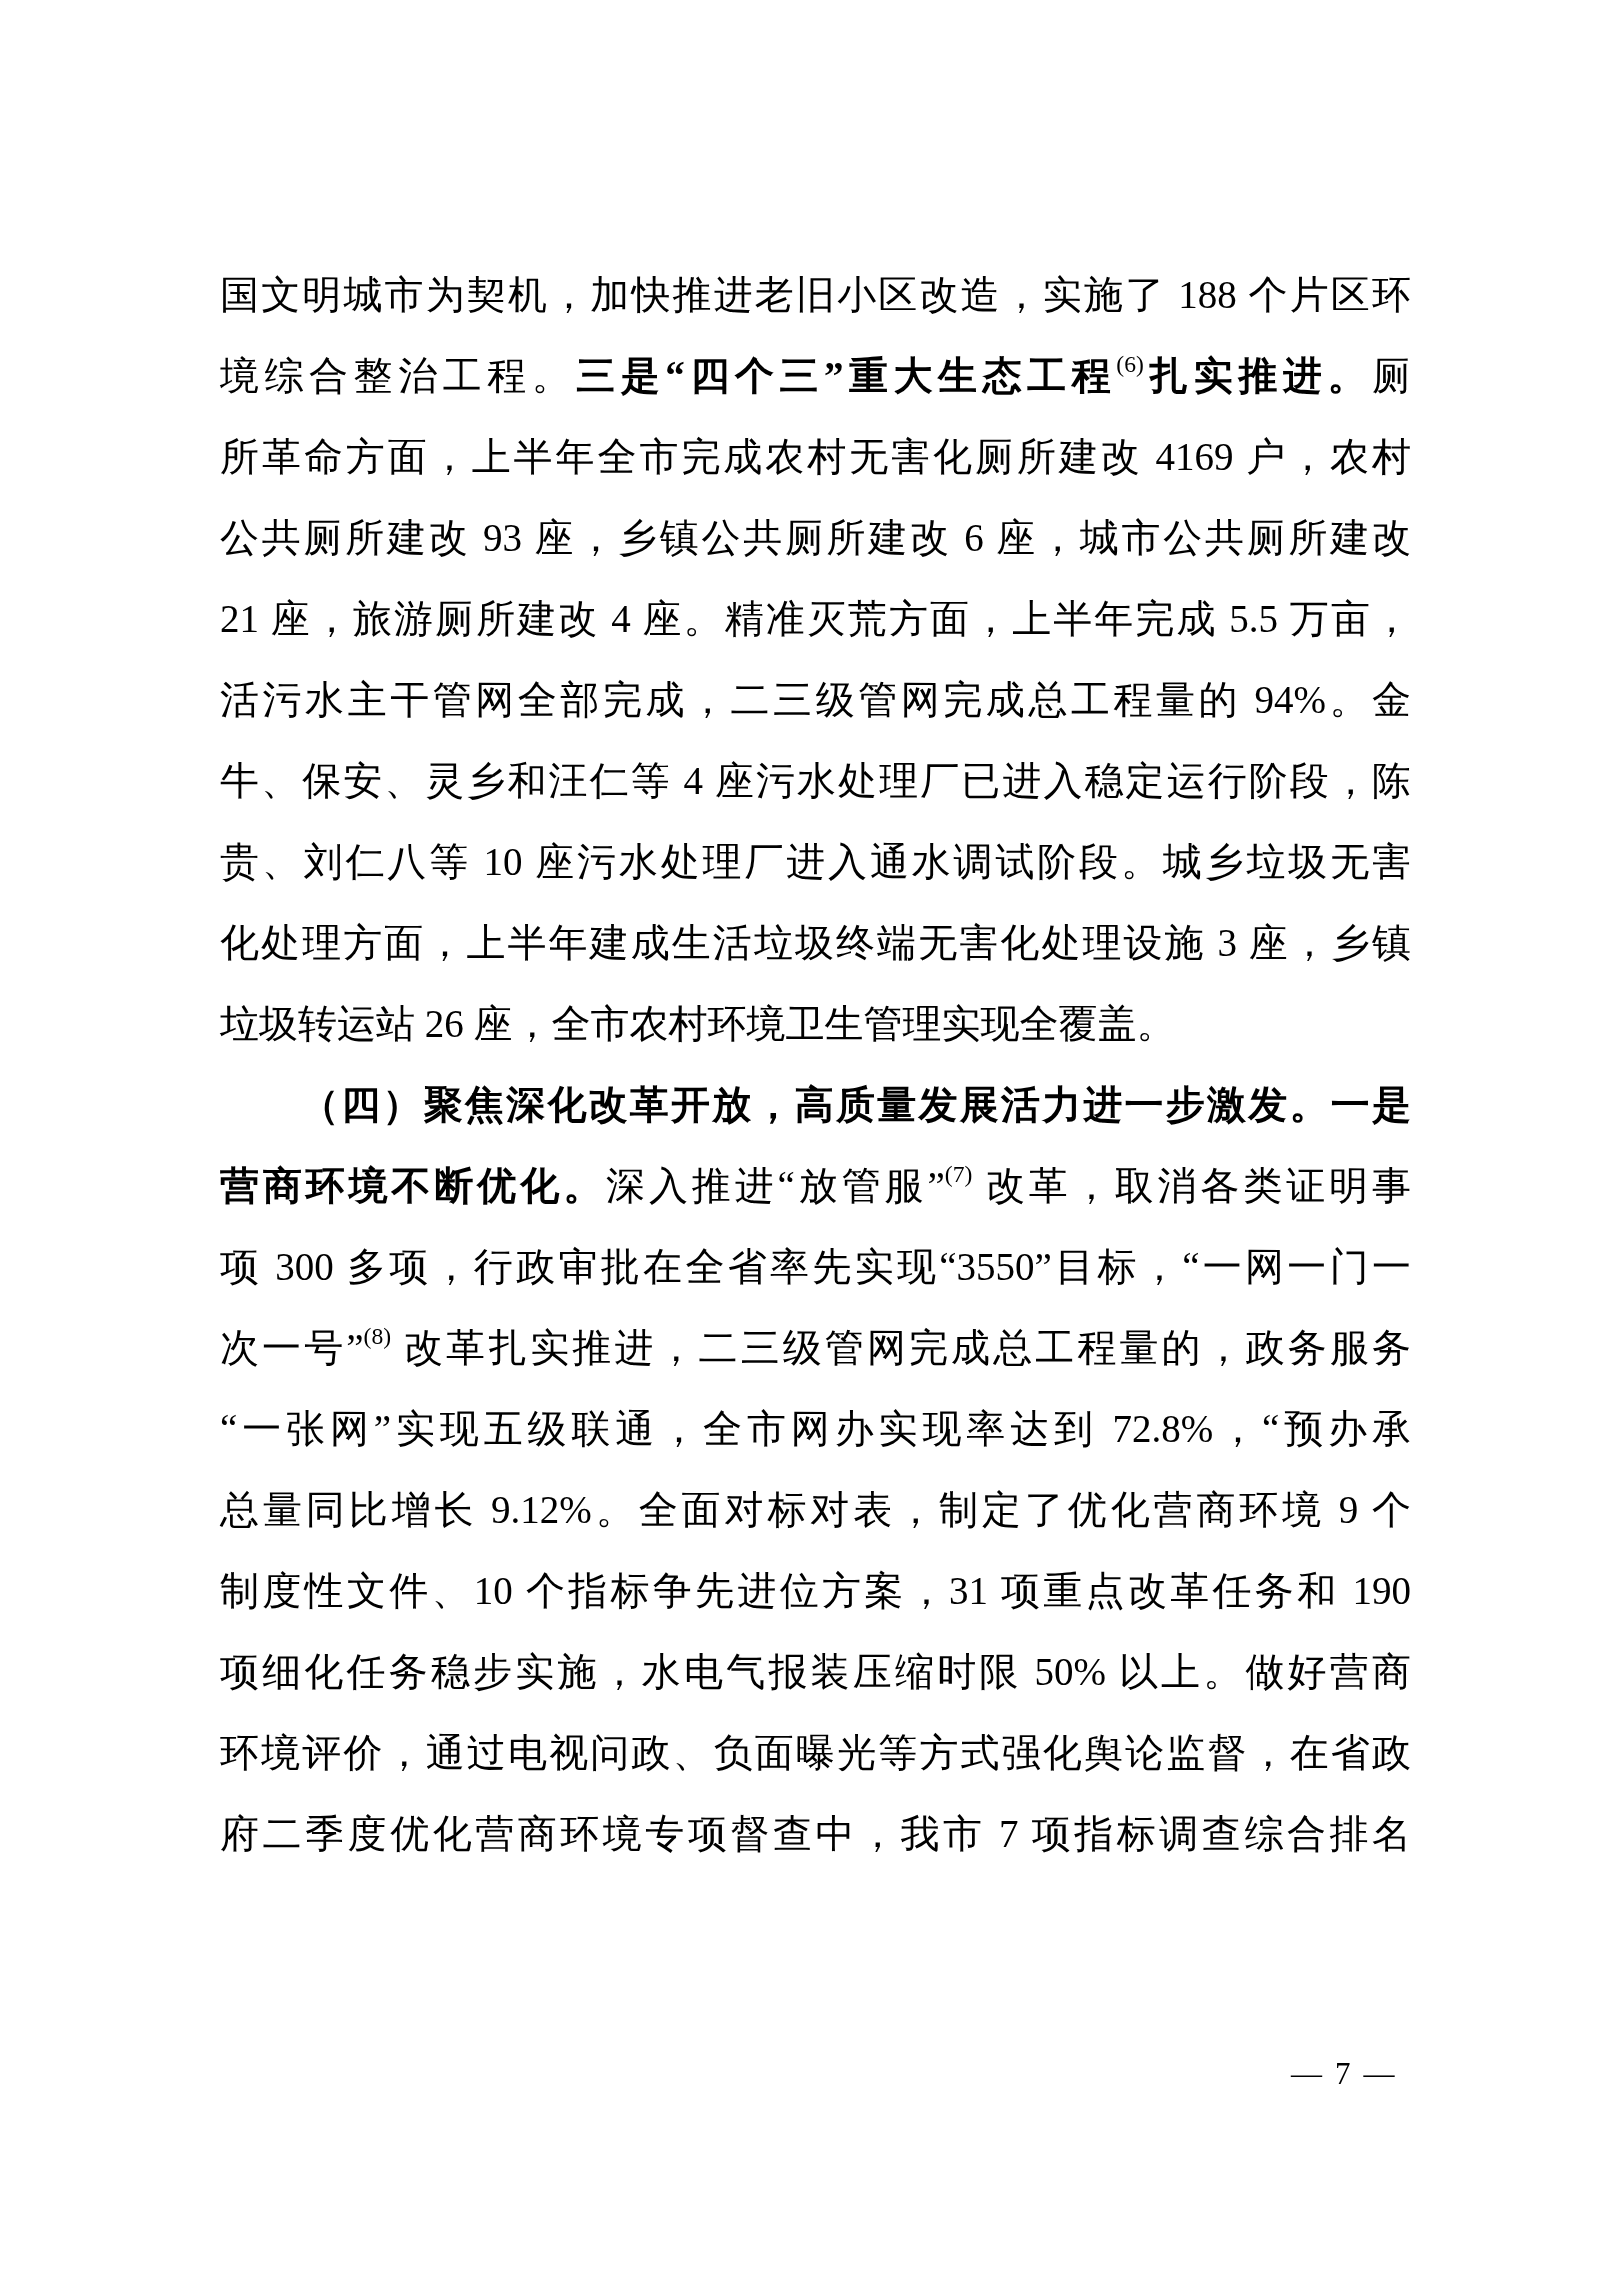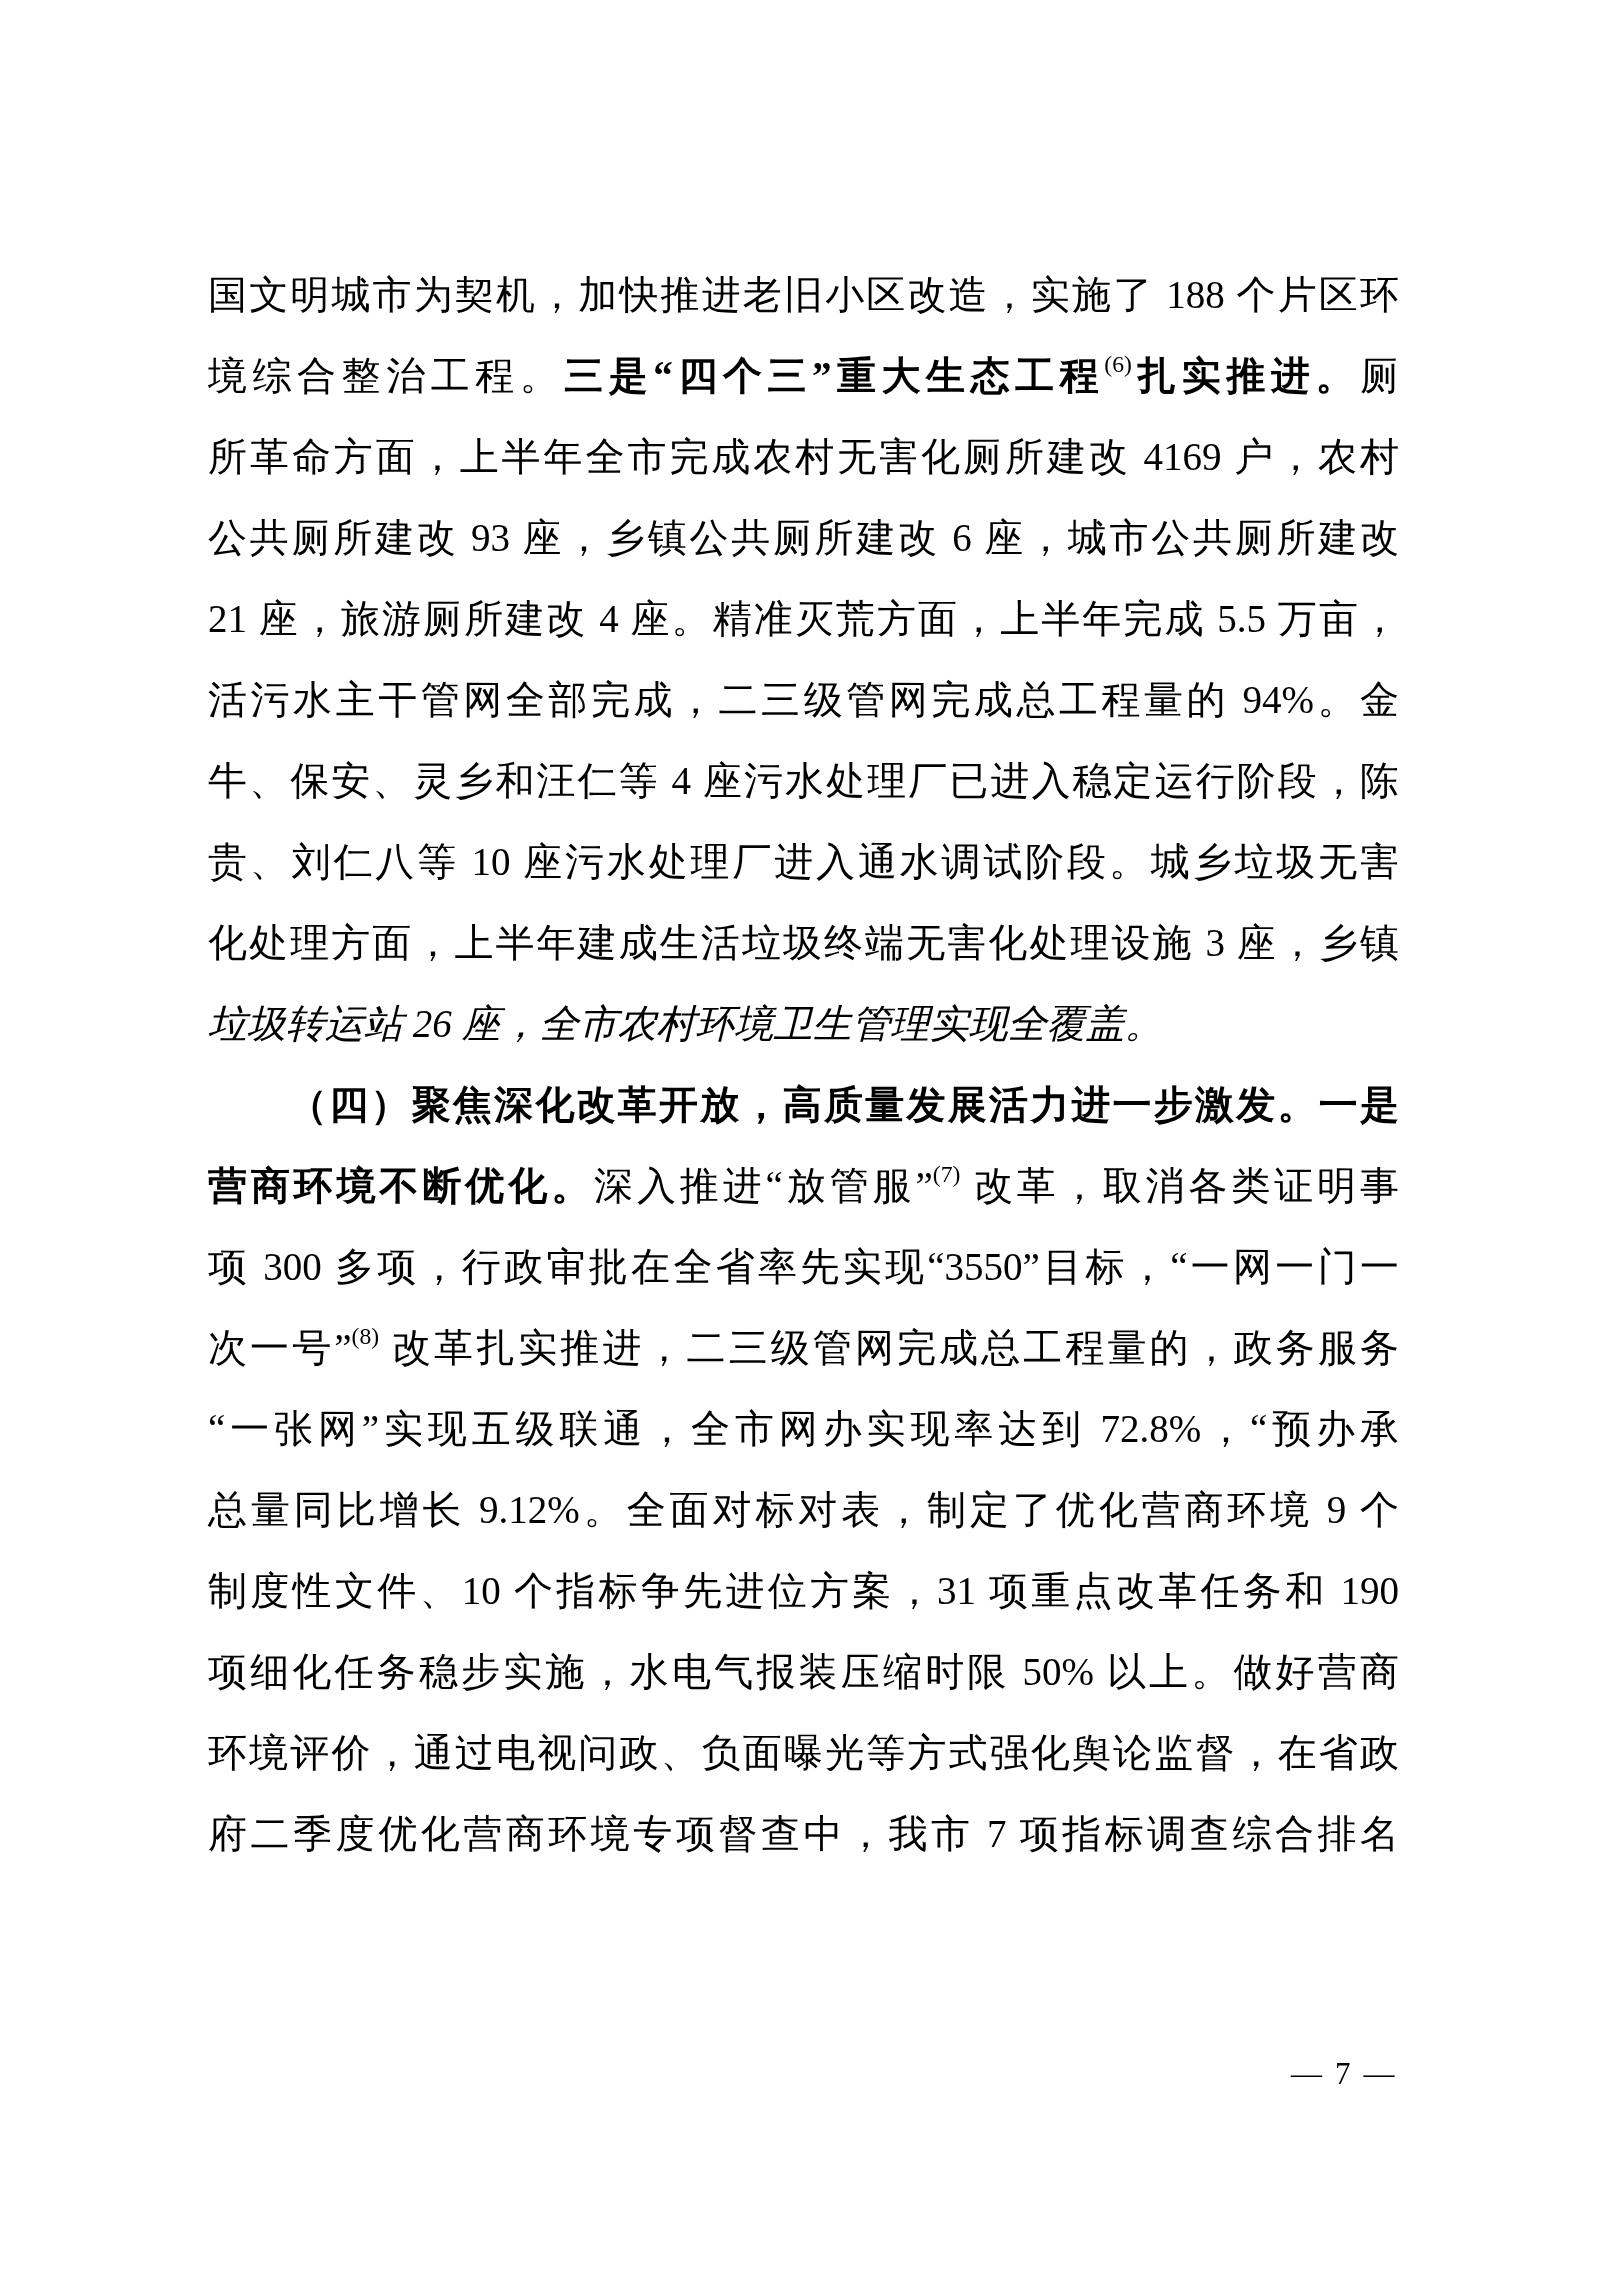--- a/index.html
+++ b/index.html
@@ -11,37 +11,36 @@
     position: relative;
     width: 1623px;
     height: 2295px;
     background: #ffffff;
     color: #000000;
     font-family: "Liberation Serif", "DejaVu Serif", serif;
     overflow: hidden;
   }
   .text-block {
     position: absolute;
-    left: 208px;
+    left: 220px;
     top: 254px;
     width: 1191px;
   }
   .line {
     font-size: 39px;
     height: 81px;
     line-height: 81px;
     white-space: nowrap;
     text-align: justify;
     text-align-last: justify;
     -moz-text-align-last: justify;
   }
   .line.left {
     text-align: left;
     text-align-last: left;
-    font-style: italic;
     -moz-text-align-last: left;
   }
   .line.indent {
     text-indent: 80px;
   }
   .seg.bold {
     font-weight: bold;
   }
   sup.supref {
     font-size: 23.6px;

